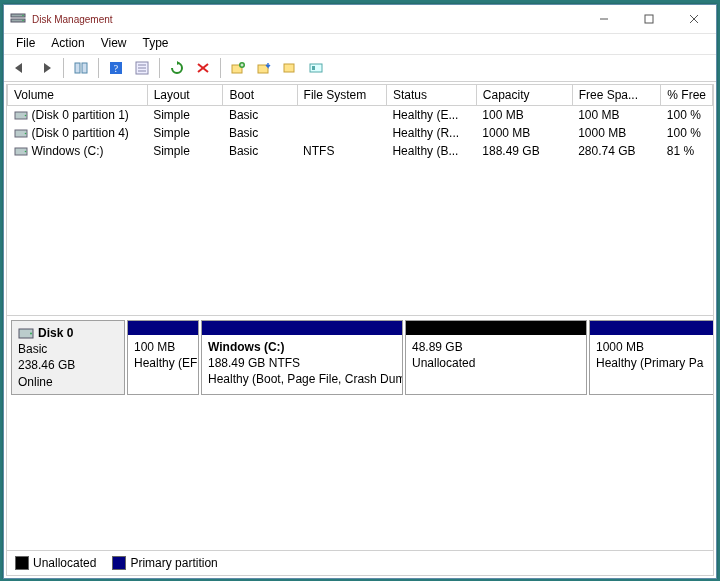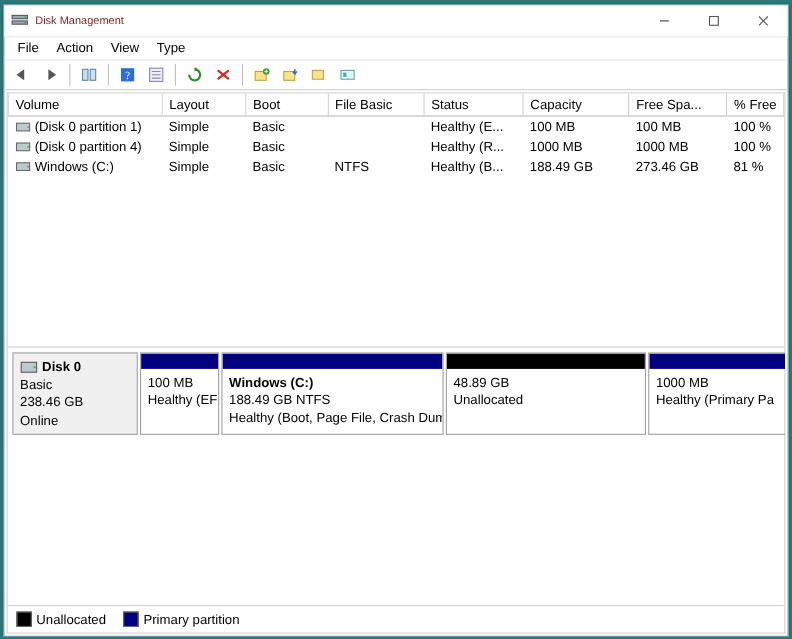--- a/index.html
+++ b/index.html
@@ -150,21 +150,21 @@
     </div>
 
   <div class="content">
     <div class="top-pane">
       <table class="volumes">
         <thead>
             <tr>
           <th style="width:130px">Volume</th>
           <th style="width:70px">Layout</th>
           <th style="width:70px">Boot</th>
-          <th style="width:80px">File Basic</th>
+          <th style="width:80px">File System</th>
           <th style="width:80px">Status</th>
           <th style="width:90px">Capacity</th>
           <th style="width:80px">Free Spa...</th>
           <th>% Free</th>
         </tr>
           </thead>
         <tbody id="volume-body">
             <tr class="row">
               <td><span class="volicon"><svg viewBox="0 0 14 12" width="14" height="12">
                     <rect x="1" y="2" width="12" height="7" fill="#bcc" stroke="#667"></rect>
@@ -194,21 +194,21 @@
             <tr class="row">
               <td><span class="volicon"><svg viewBox="0 0 14 12" width="14" height="12">
                     <rect x="1" y="2" width="12" height="7" fill="#bcc" stroke="#667"></rect>
                     <circle cx="11.5" cy="5.5" r="0.8" fill="#3a5"></circle>
                   </svg></span><span>Windows (C:)</span></td>
               <td><span>Simple</span></td>
               <td><span>Basic</span></td>
               <td><span>NTFS</span></td>
               <td><span>Healthy (B...</span></td>
               <td><span>188.49 GB</span></td>
-              <td><span>273.46 GB</span></td>
+              <td><span>280.74 GB</span></td>
               <td><span>81 %</span></td>
             </tr>
           </tbody>
       </table>
     </div>
 
     <div class="bottom-pane">
       <div class="diskrow">
         <div class="diskinfo">
           <div><span class="dicon"><svg viewBox="0 0 16 14" width="16" height="14">

